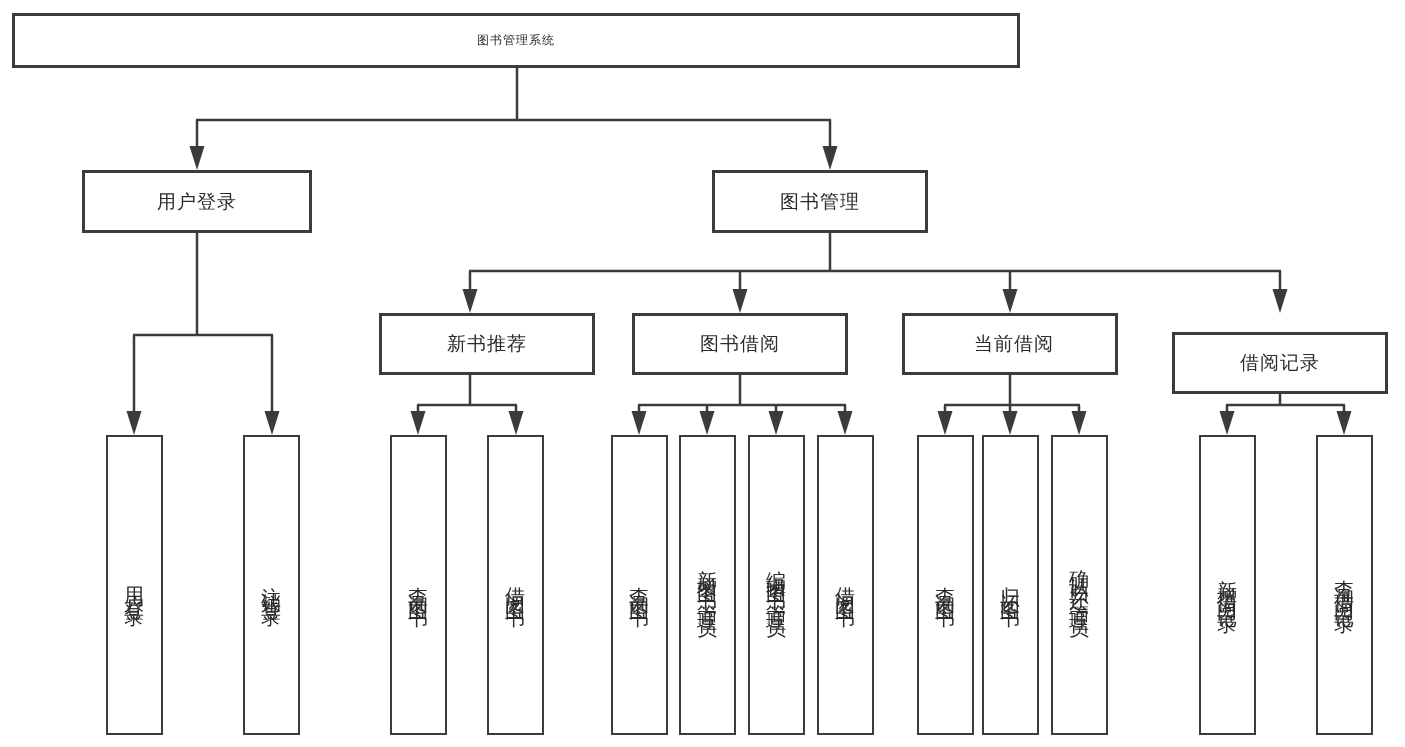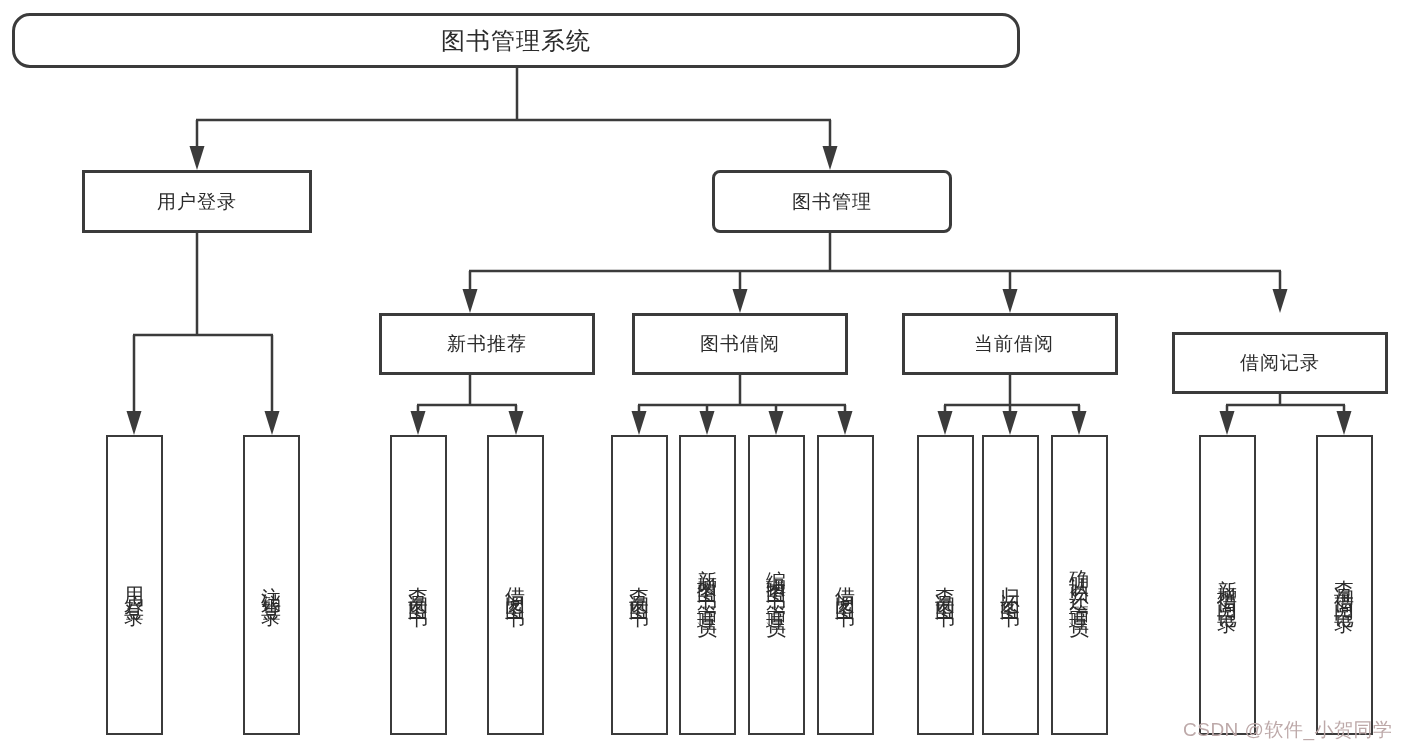--- a/index.html
+++ b/index.html
@@ -19,21 +19,21 @@
   }
   .node{
     position:absolute;
     border:2px solid var(--line);
     background:var(--bg);
     display:flex;align-items:center;justify-content:center;
     font-size:19px;
     color:var(--text);
     letter-spacing:1px;
   }
-  .node.root{border-width:3px;font-size:24px;border-radius:18px;}
+  .node.root{border-width:3px;font-size:12px;}
   .node.lvl2,.node.lvl3{border-width:3px;}
   .leaf{
     position:absolute;
     border:2px solid var(--line);
     background:var(--bg);
     display:flex;align-items:center;justify-content:center;
     width:57px;top:435px;height:300px;
   }
   .leaf span{
     writing-mode:vertical-rl;
@@ -115,21 +115,21 @@
     </g>
   </svg>
 
   <div class="node root" style="left:12px;top:13px;width:1008px;height:55px;">
     <span>图书管理系统</span>
   </div>
 
   <div class="node lvl2" style="left:82px;top:170px;width:230px;height:63px;">
     <span>用户登录</span>
   </div>
-  <div class="node lvl2" style="left:712px;top:170px;width:240px;height:63px;border-radius:8px;">
+  <div class="node lvl2" style="left:712px;top:170px;width:216px;height:63px;">
     <span>图书管理</span>
   </div>
 
   <div class="node lvl3" style="left:362px;top:313px;width:216px;height:62px;margin-left:17px;">
     <span>新书推荐</span>
   </div>
   <div class="node lvl3" style="left:632px;top:313px;width:216px;height:62px;">
     <span>图书借阅</span>
   </div>
   <div class="node lvl3" style="left:902px;top:313px;width:216px;height:62px;padding-left:8px;">
@@ -176,15 +176,14 @@
     <span>确认归还（管理员）</span>
   </div>
 
   <div class="leaf" style="left:1199px;">
     <span>新增借阅记录</span>
   </div>
   <div class="leaf" style="left:1316px;">
     <span>查询借阅记录</span>
   </div>
 
-  <div class="watermark">CSDN @软件_小贺同学</div>
 
 </div>
 
 </body></html>

